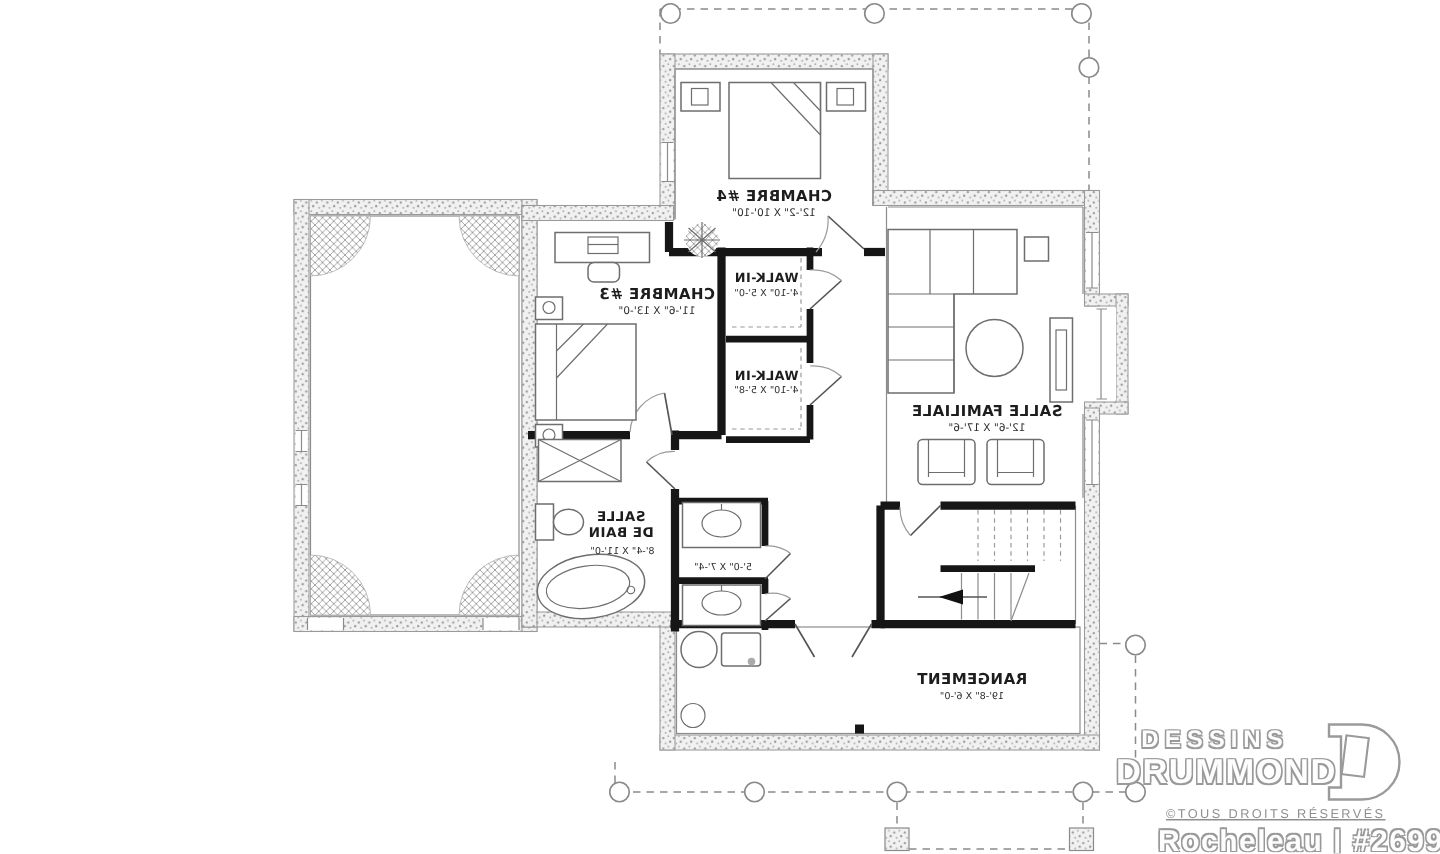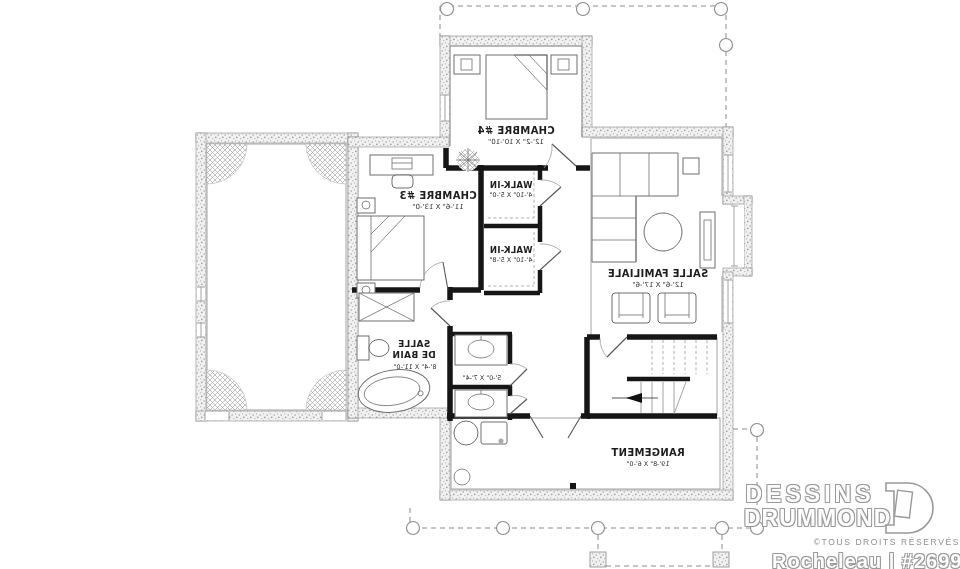--- a/index.html
+++ b/index.html
@@ -23,24 +23,24 @@
   .post{fill:#fff;stroke:#8a8a8a;stroke-width:1.1;}
   .doorleaf{stroke:#555;stroke-width:1.1;fill:none;}
   .doorarc{stroke:#9a9a9a;stroke-width:.8;fill:none;}
   .win{fill:#fff;}
   .brand{position:absolute;left:744px;top:477px;width:216px;height:92px;
          font-family:"Liberation Sans",sans-serif;text-align:center;}
   .brand-row{display:flex;align-items:center;justify-content:flex-start;gap:4px;}
   .brand-text{width:132px;}
   .outlined{color:#fdfdfd;text-shadow:-1px -1px 0 #9a9a9a,1px -1px 0 #9a9a9a,
             -1px 1px 0 #9a9a9a,1px 1px 0 #9a9a9a;}
-  .brand-l1{font-size:23px;font-weight:700;letter-spacing:4px;line-height:1;}
+  .brand-l1{font-size:16px;font-weight:700;letter-spacing:4px;line-height:1;}
   .brand-l2{font-size:23px;font-weight:700;letter-spacing:1px;line-height:1;margin-top:1px;}
-  .brand-copy{font-size:8.5px;color:#8f8f8f;letter-spacing:1.6px;text-align:right;
-              margin:2px 0 3px 10px;white-space:nowrap;}
+  .brand-copy{font-size:8.5px;color:#8f8f8f;letter-spacing:1.6px;text-align:center;
+              margin:2px 13px 3px 10px;white-space:nowrap;text-decoration:underline;}
   .brand-plan{font-size:20px;font-weight:800;letter-spacing:1px;margin-left:28px;white-space:nowrap;}
 </style>
 </head>
 <body>
 
 <div class="canvas">
 <svg width="960" height="569" viewBox="0 0 960 569">
   <defs>
     <pattern id="stip" width="7" height="7" patternUnits="userSpaceOnUse">
       <rect width="7" height="7" fill="#f1f1f1"></rect>

